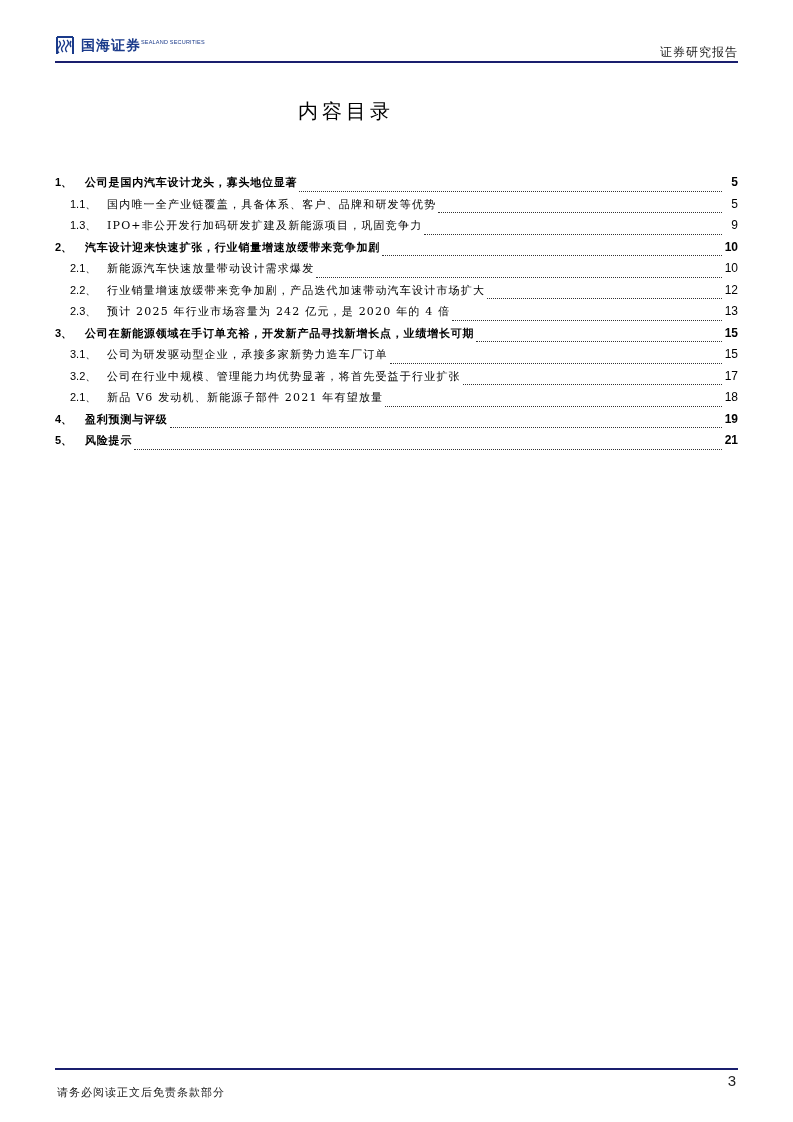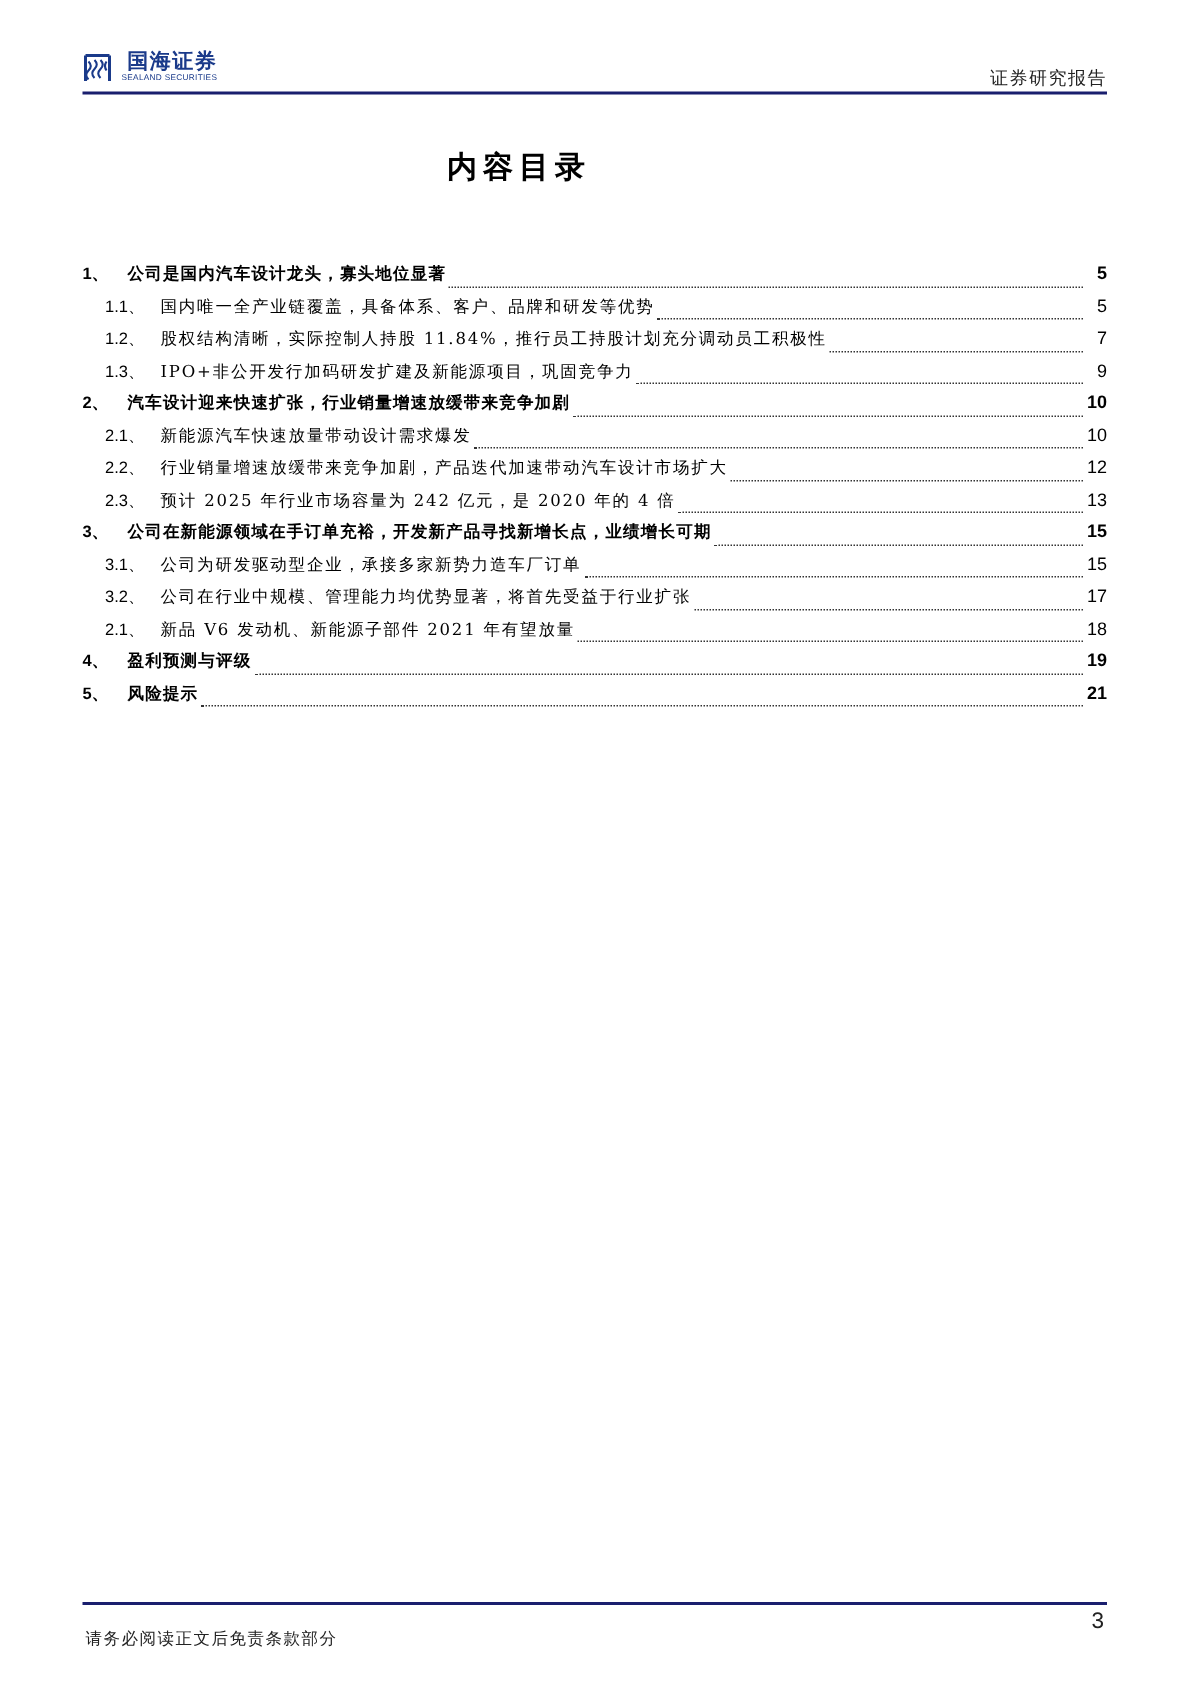--- a/index.html
+++ b/index.html
@@ -1,28 +1,28 @@
 <!DOCTYPE html>
 <html><head>
 <meta charset="utf-8">
 <style>
   html, body { margin:0; padding:0; background:#ffffff; }
   body { width:793px; height:1122px; position:relative; overflow:hidden;
          font-family:"DejaVu Serif","Liberation Serif",serif; color:#000; }
   .header { position:absolute; left:55px; top:34px; width:683px; height:28px; }
   .logo { position:absolute; left:0; top:0; display:flex; align-items:center; }
   .logo-mark { width:20px; height:22px; position:relative; }
-  .logo-text { margin-left:6px; display:flex; flex-direction:column; line-height:1;text-align:right; }
+  .logo-text { margin-left:6px; display:flex; flex-direction:row; line-height:1;text-align:right; }
   .logo-cn { font-family:"DejaVu Sans","Liberation Sans",sans-serif; font-weight:bold; font-size:14px; color:#1a3a8a; letter-spacing:1px; }
   .logo-en { font-family:"Liberation Sans",sans-serif; font-size:5.5px; color:#1a3a8a; margin-top:2px; letter-spacing:0.2px; }
   .header-right { position:absolute; right:0; top:10px; font-size:12px; letter-spacing:1px; color:#222; }
   .header-line { position:absolute; left:55px; top:61px; width:683px; height:2px; background:#1a1f6e; }
 
   .toc-title { position:absolute; left:0; width:692px; top:98px; text-align:center;
-               font-family:"DejaVu Sans","Liberation Sans",sans-serif; font-weight:bold; font-size:20px; letter-spacing:4px; }
+               font-family:"DejaVu Sans","Liberation Sans",sans-serif; font-weight:normal; font-size:20px; letter-spacing:4px; }
 
   .toc { position:absolute; left:55px; top:175px; width:683px; }
   .toc-row { display:flex; align-items:baseline; height:21.5px; font-size:11px; }
   .toc-row .num { flex:0 0 auto; font-family:"Liberation Sans",sans-serif; }
   .toc-row.l1 .num { width:30px; font-weight:bold; }
   .toc-row.l2 .num { width:37px; margin-left:15px; }
   .toc-row .label { flex:0 1 auto; white-space:nowrap; letter-spacing:1.2px; }
   .toc-row.l1 .label { font-weight:bold; font-family:Liberation Mono, monospace; letter-spacing:0.8px; }
   .toc-row .dots { flex:1 1 auto; overflow:hidden; white-space:nowrap; margin:0 2px;
                    border-bottom:1.5px dotted #333; height:1px; align-self:flex-end; margin-bottom:5px; }
@@ -61,26 +61,20 @@
       <span class="num">1、</span>
       <span class="label">公司是国内汽车设计龙头，寡头地位显著</span>
       <span class="dots"></span>
       <span class="page">5</span>
     </div>
   <div class="toc-row l2">
       <span class="num">1.1、</span>
       <span class="label">国内唯一全产业链覆盖，具备体系、客户、品牌和研发等优势</span>
       <span class="dots"></span>
       <span class="page">5</span>
-    </div>
-  <div class="toc-row l2">
-      <span class="num">1.2、</span>
-      <span class="label">股权结构清晰，实际控制人持股 11.84%，推行员工持股计划充分调动员工积极性</span>
-      <span class="dots"></span>
-      <span class="page">7</span>
     </div>
   <div class="toc-row l2">
       <span class="num">1.3、</span>
       <span class="label">IPO+非公开发行加码研发扩建及新能源项目，巩固竞争力</span>
       <span class="dots"></span>
       <span class="page">9</span>
     </div>
   <div class="toc-row l1">
       <span class="num">2、</span>
       <span class="label">汽车设计迎来快速扩张，行业销量增速放缓带来竞争加剧</span>

